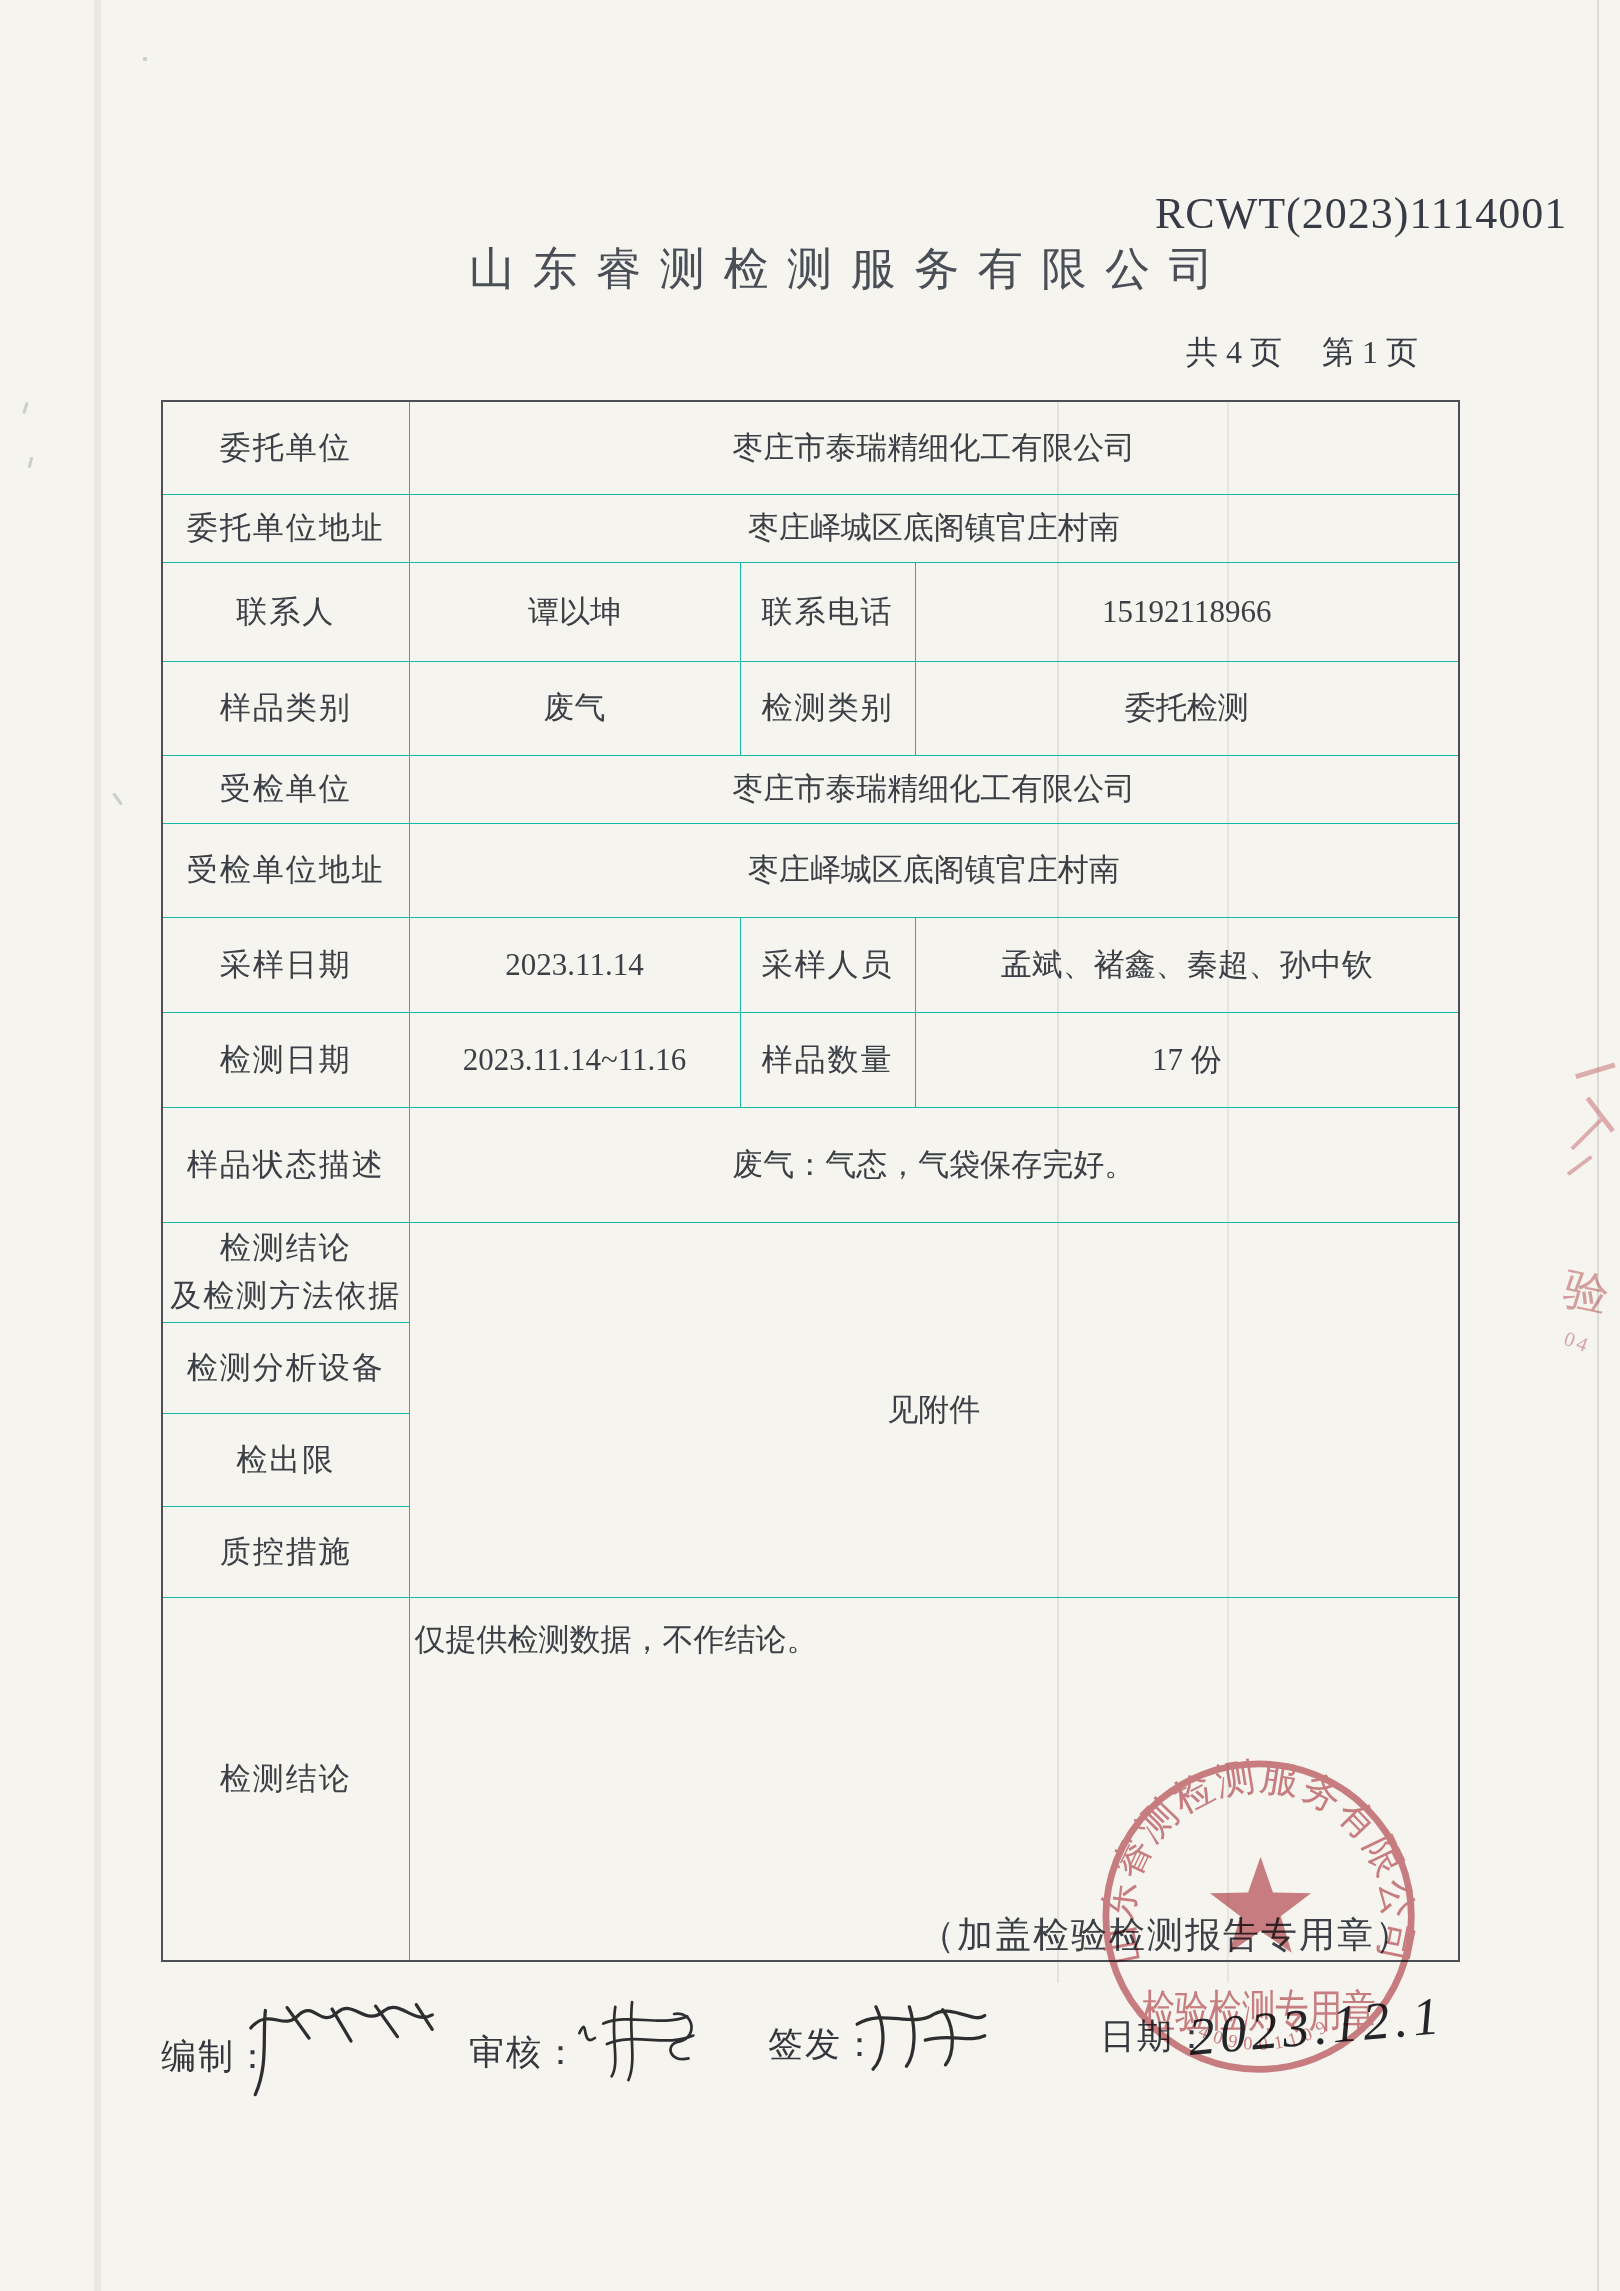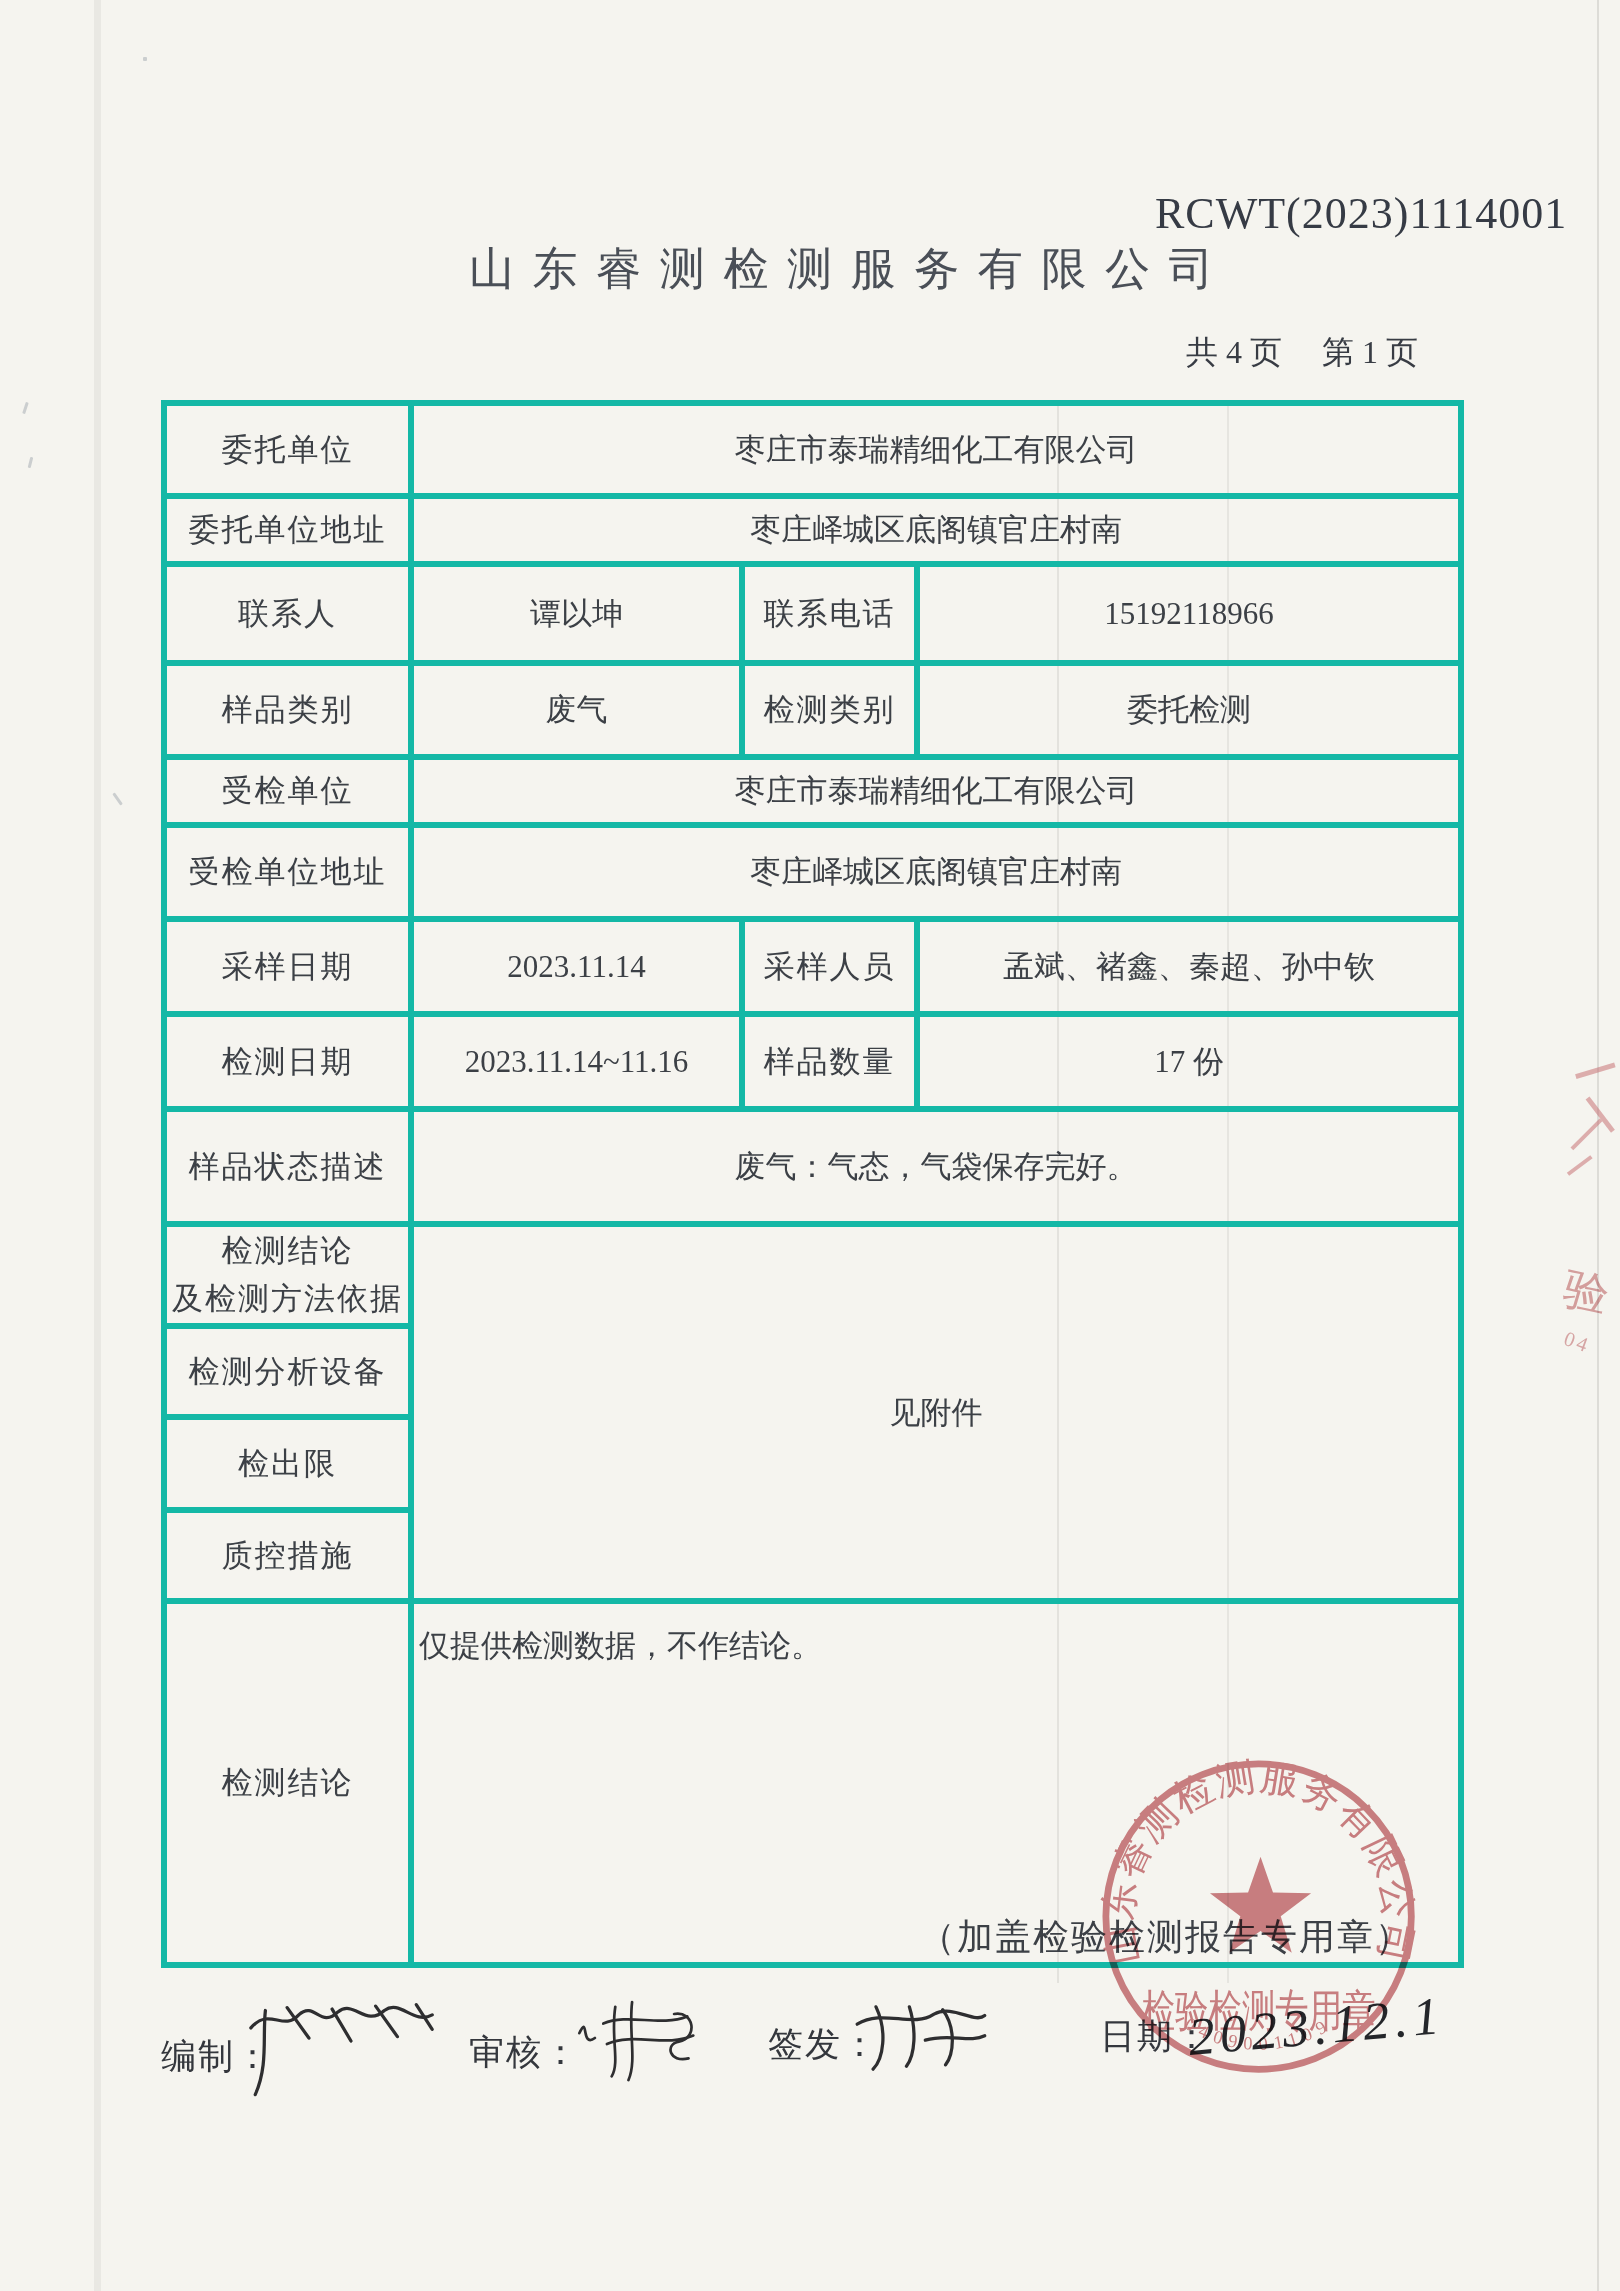--- a/index.html
+++ b/index.html
@@ -14,21 +14,21 @@
   .company-name{left:469px;top:239px;font-size:45px;letter-spacing:18.6px;color:#4a4f57;white-space:pre;}
   .doc-title{left:629px;top:312px;font-size:57px;font-weight:bold;letter-spacing:36px;color:#2d3036;white-space:pre;}
   .pagination{left:1186px;top:331px;font-size:32px;color:#383c44;white-space:pre;}
   
   table.report{
     position:absolute;left:161px;top:400px;width:1298px;
     border-collapse:collapse;table-layout:fixed;
     border:2.9px solid #4c4f55;
   }
   table.report td{
-    border:6px solid #14b8a6;font-size:31px;color:#3c4046;
+    border:1px solid #14b8a6;font-size:31px;color:#3c4046;
     text-align:center;vertical-align:middle;padding:0;overflow:hidden;
   }
   td.lab{letter-spacing:2px;}
   td.two-line{line-height:1.55;}
   td.conclusion-cell{position:relative;text-align:left;}
   .conclusion-text{position:absolute;top:21px;left:4.9px;font-size:31px;white-space:pre;}
   .seal-note{position:absolute;bottom:0;right:45px;font-size:36px;letter-spacing:2px;}
   
   .sig-label{font-size:35px;color:#34373d;letter-spacing:2px;}
   .lbl-prepared{left:161px;top:2033px;font-family:Liberation Mono, monospace;}

